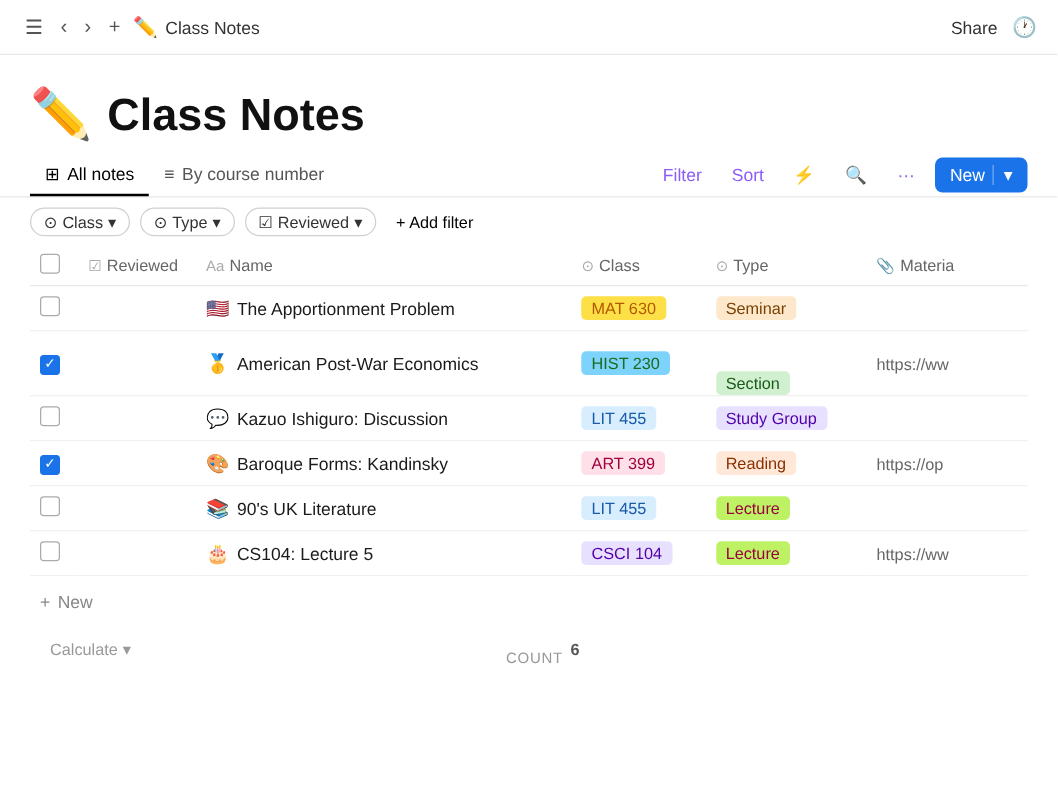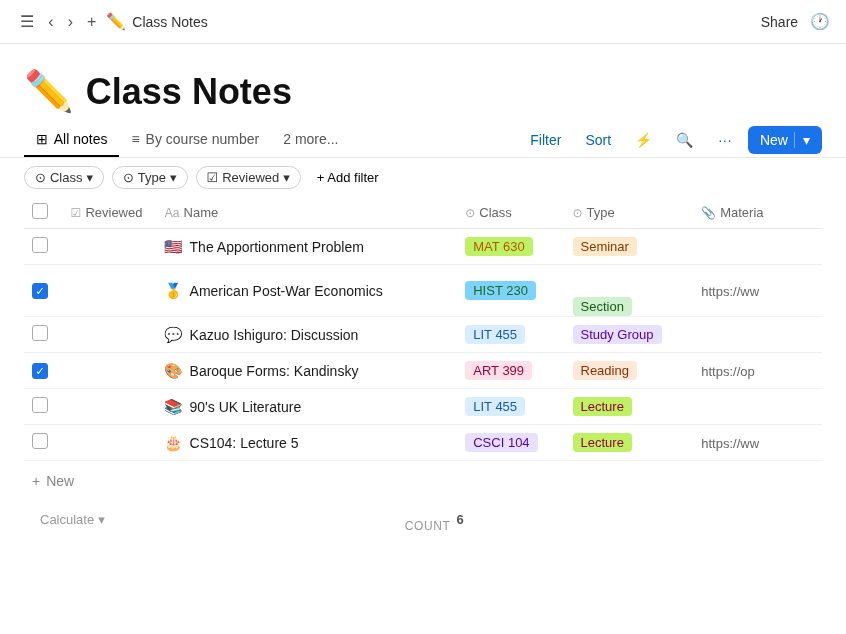--- a/index.html
+++ b/index.html
@@ -97,21 +97,21 @@
       display: flex;
       align-items: center;
       gap: 8px;
     }
     .action-btn {
       display: flex;
       align-items: center;
       gap: 4px;
       padding: 4px 8px;
       cursor: pointer;
-      color: #0369a1;
+      color: #8b5cf6;
       font-size: 14px;
       border-radius: 4px;
     }
     .new-btn {
       display: flex;
       align-items: center;
       gap: 4px;
       background: #1a73e8;
       color: #fff;
       border: none;
@@ -212,21 +212,21 @@
       line-height: 1;
     }
 
     .badge {
       display: inline-block;
       border-radius: 4px;
       padding: 2px 8px;
       font-size: 13px;
       font-weight: 500;
     }
-    .badge-mat { background: #bef264; color: #b35a00; }
+    .badge-mat { background: #fde047; color: #b35a00; }
     .badge-hist { background: #7dd3fc; color: #1a6b1a; }
     .badge-lit { background: #d8eeff; color: #1a5ba8; }
     .badge-art { background: #ffe0e8; color: #a0003c; }
     .badge-csci { background: #e8e0ff; color: #5500aa; }
 
     .type-badge {
       display: inline-block;
       border-radius: 4px;
       padding: 2px 8px;
       font-size: 13px;
@@ -331,23 +331,20 @@
 </div>
 
 <div class="tabs-row">
   <div class="tab active">
     <span>⊞</span>
     <span>All notes</span>
   </div>
   <div class="tab">
     <span>≡</span>
     <span>By course number</span>
-  </div>
-  <div class="tab">
-    <span>2 more...</span>
   </div>
   <div class="tab-spacer"></div>
   <div class="tab-actions">
     <div class="action-btn">
       <span>Filter</span>
     </div>
     <div class="action-btn">
       <span>Sort</span>
     </div>
     <div class="action-btn lightning-icon">⚡</div>

